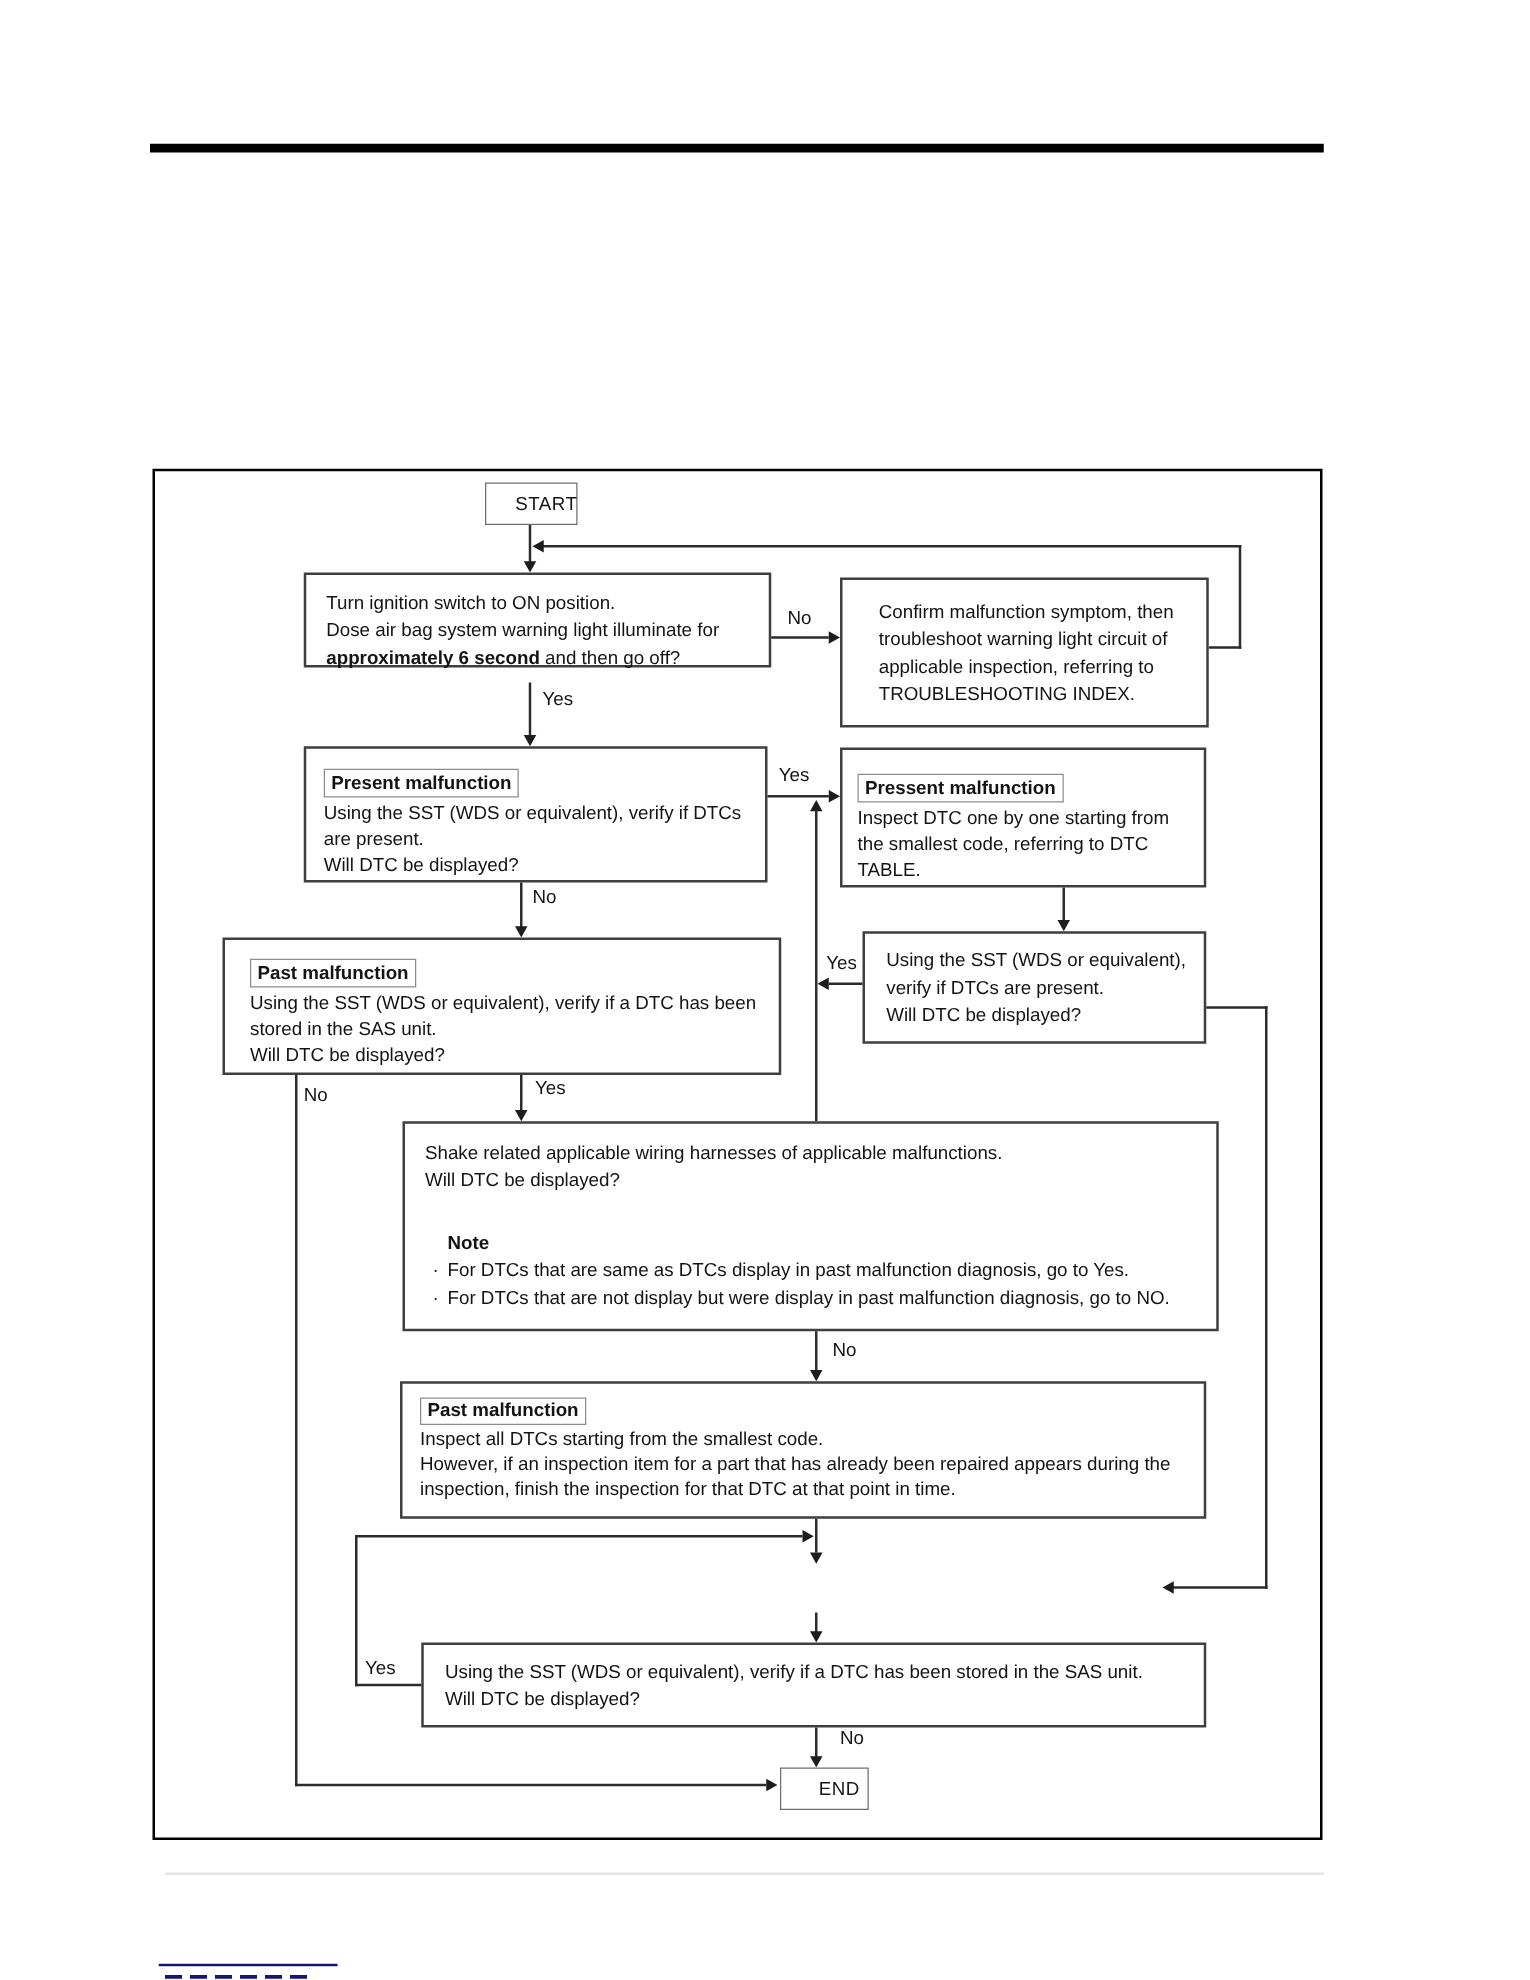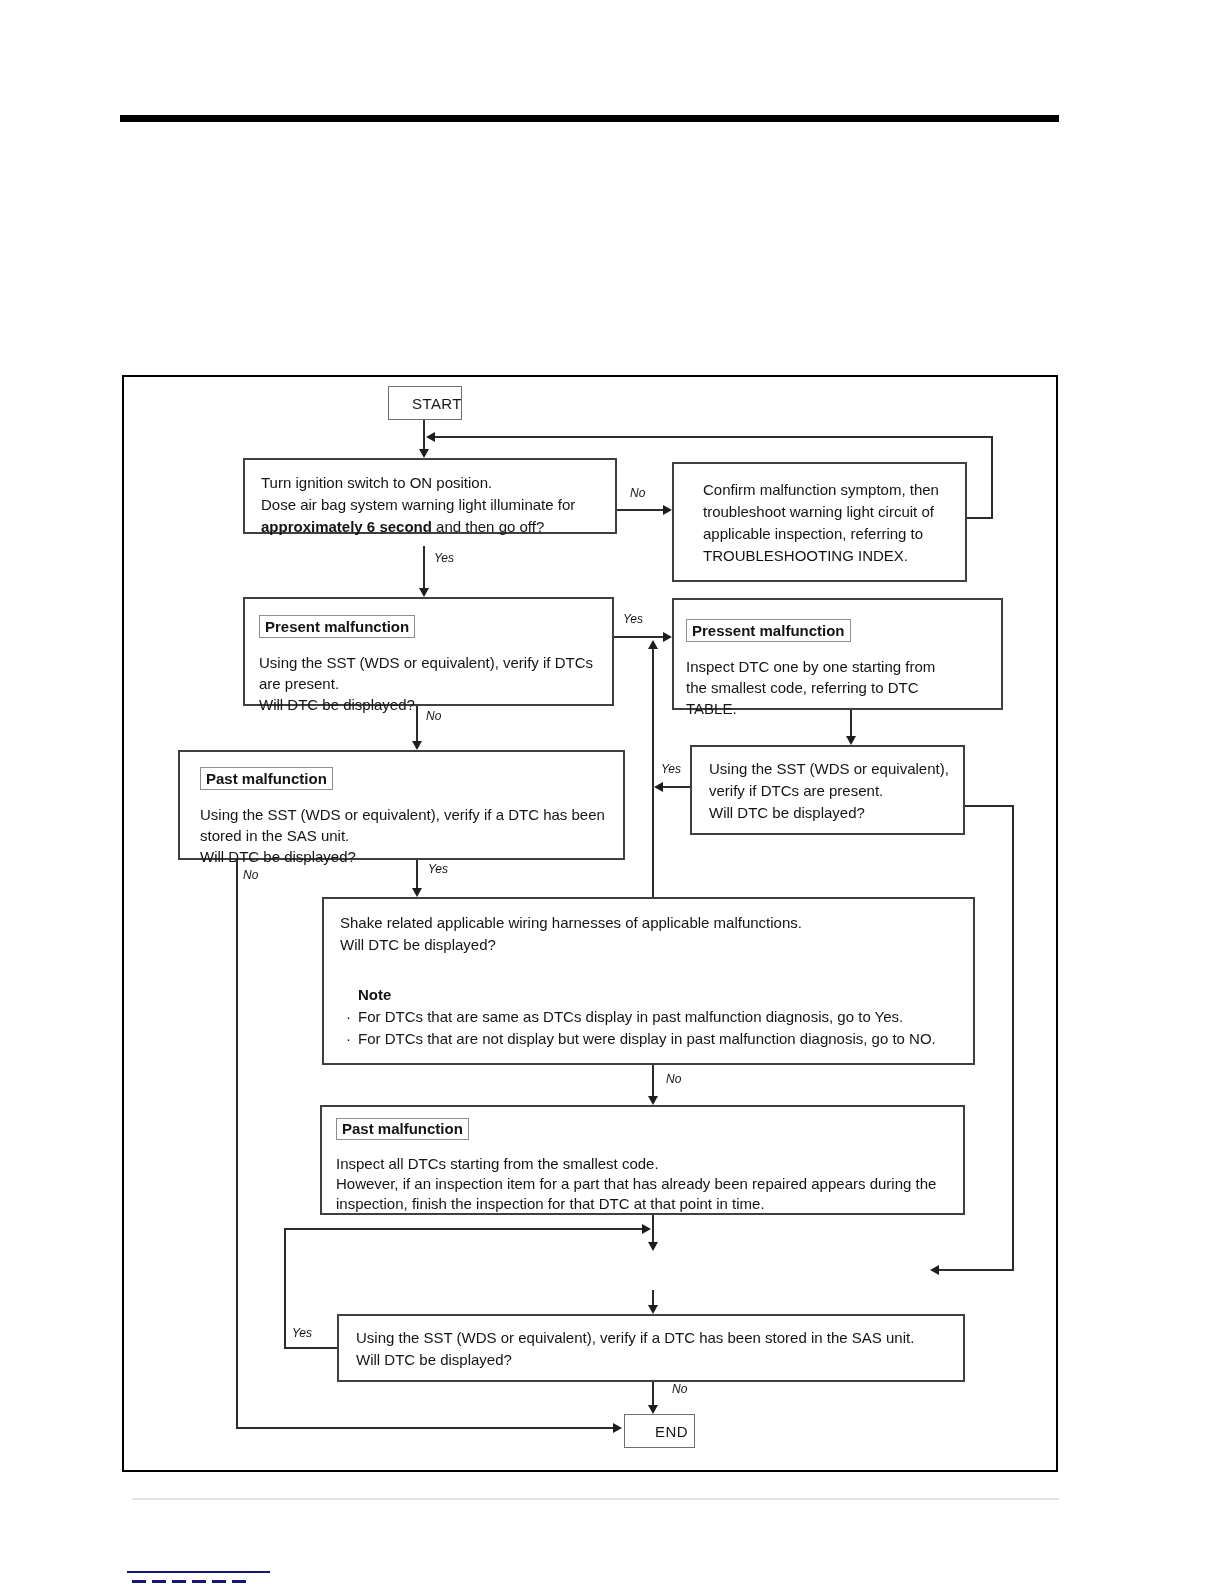--- a/index.html
+++ b/index.html
@@ -10,22 +10,22 @@
        font-size:15px;line-height:21px;color:#141414;}
   .terminal{position:absolute;box-sizing:border-box;background:#fff;border:1px solid #6f6f6f;
        display:flex;align-items:center;justify-content:center;font-size:15px;letter-spacing:.4px;padding-left:24px;}
   .hline,.vline{position:absolute;background:#2c2c2c;}
   .hline{height:2px;} .vline{width:2px;}
   .arr{position:absolute;width:0;height:0;}
   .arr.down{border-left:5px solid transparent;border-right:5px solid transparent;border-top:9px solid #1d1d1d;}
   .arr.up{border-left:5px solid transparent;border-right:5px solid transparent;border-bottom:9px solid #1d1d1d;}
   .arr.right{border-top:5px solid transparent;border-bottom:5px solid transparent;border-left:9px solid #1d1d1d;}
   .arr.left{border-top:5px solid transparent;border-bottom:5px solid transparent;border-right:9px solid #1d1d1d;}
-  .elabel{position:absolute;font-size:12px;color:#141414;font-style:italic;}
-  .tagbox{display:inline-block;border:1px solid #8d8d8d;padding:0 5px;font-weight:bold;margin-bottom:14px;}
+  .elabel{position:absolute;font-size:15px;color:#141414;}
+  .tagbox{display:inline-block;border:1px solid #8d8d8d;padding:0 5px;font-weight:bold;margin-bottom:2px;}
   .b{font-weight:bold;}
   .note-block{margin-top:28px;margin-left:18px;}
   .bullet-row{display:flex;margin-left:-12px;line-height:22px;}
   .bullet-row .bdot{width:12px;flex:0 0 12px;}
   .navy{position:absolute;background:#15157a;}
   .navy-dash{position:absolute;height:3px;background:repeating-linear-gradient(90deg,#15157a 0 14px,transparent 14px 20px);}
   .faint{position:absolute;background:#e4e4e4;}
 </style>
 </head>
 <body>
@@ -75,21 +75,21 @@
     <div>Will DTC be displayed?</div>
   </div>
 
   <div class="hline" style="left:614px;top:636px;width:49px;"></div>
   <div class="arr right" style="left:663px;top:632px;"></div>
   <div class="elabel" style="left:623px;top:612px;">Yes</div>
 
   <div class="arr up" style="left:648px;top:640px;"></div>
   <div class="vline" style="left:652px;top:648px;height:249px;"></div>
 
-  <div class="box" style="left:672px;top:598px;width:331px;height:112px;padding:19px 8px 0 12px;">
+  <div class="box" style="left:672px;top:598px;width:293px;height:112px;padding:19px 8px 0 12px;">
     <div><span class="tagbox">Pressent malfunction</span></div>
     <div>Inspect DTC one by one starting from</div>
     <div>the smallest code, referring to DTC</div>
     <div>TABLE.</div>
   </div>
 
   <div class="vline" style="left:850px;top:710px;height:29px;"></div>
   <div class="arr down" style="left:846px;top:736px;"></div>
 
   <div class="box" style="left:690px;top:745px;width:275px;height:90px;padding:11px 8px 0 17px;line-height:22px;">

